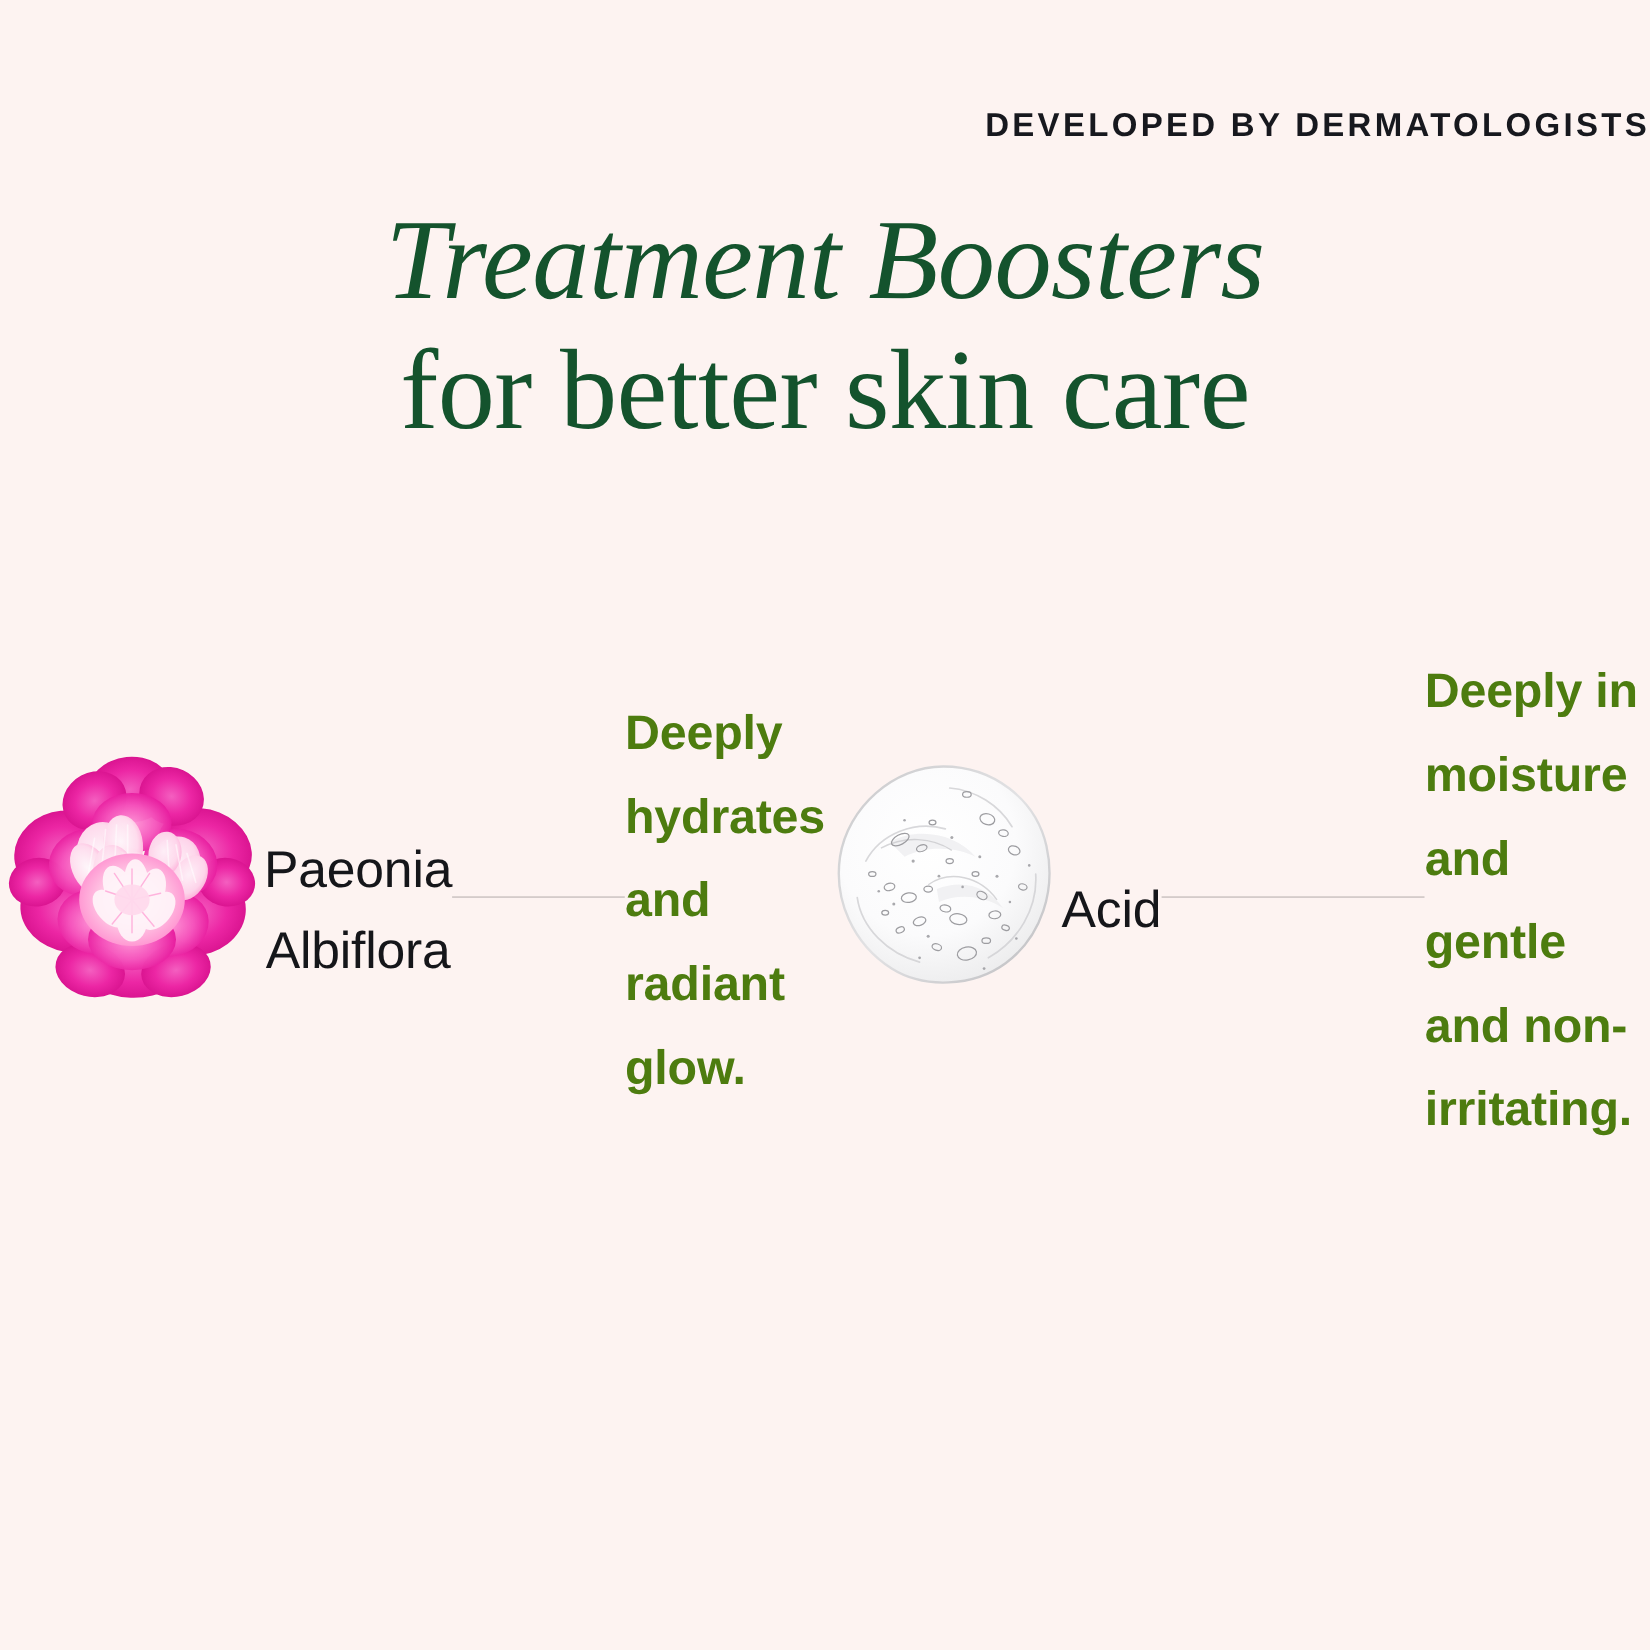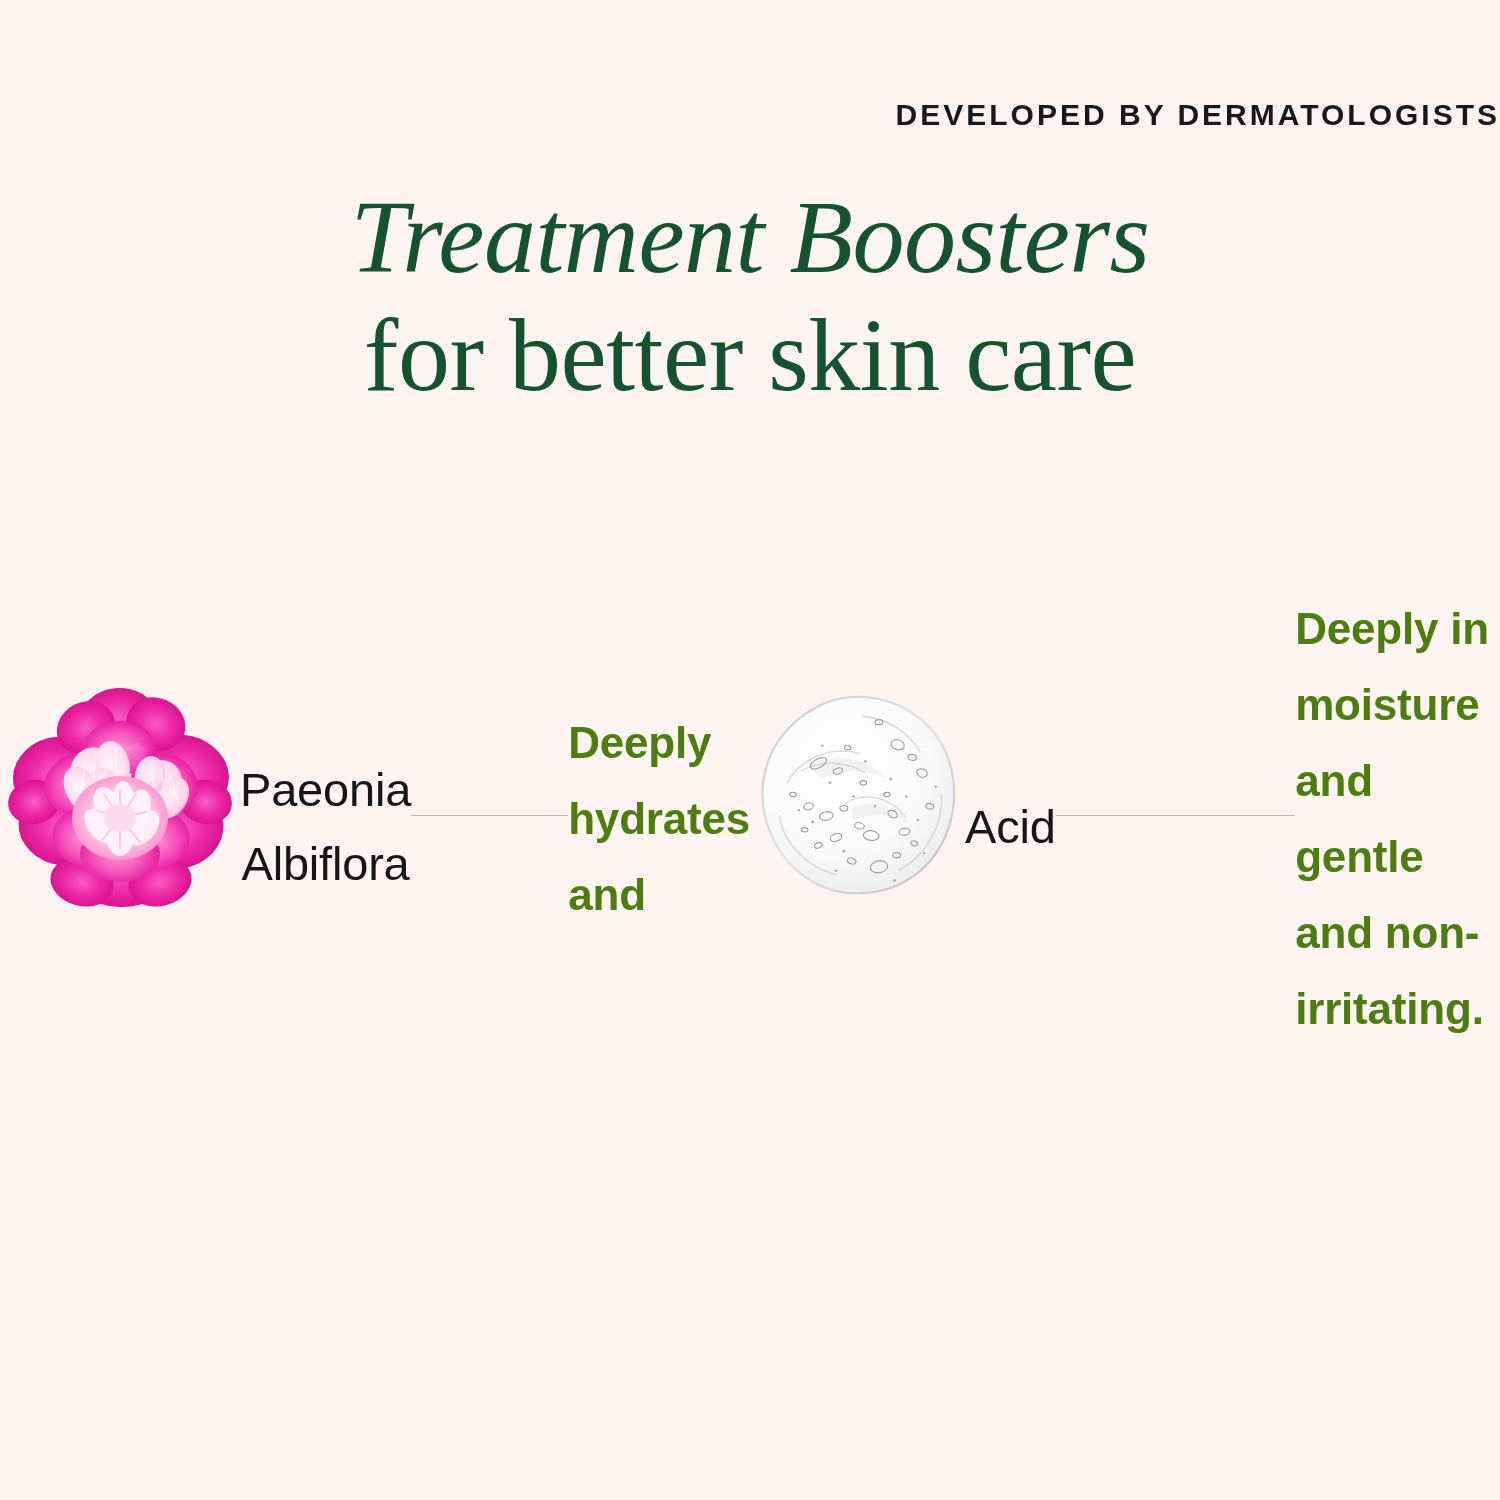--- a/index.html
+++ b/index.html
@@ -218,20 +218,21 @@
       </div>
 
       <div class="ing-title">
         <span>Paeonia Albiflora</span>
       </div>
 
       <div class="divider"></div>
 
       <div class="desc">
         <span>Deeply hydrates and</span>
+        <span>radiant glow.</span>
       </div>
     </div>
 
     <div class="col">
       <div class="art">
         <svg class="gel" viewBox="0 0 220 220" xmlns="http://www.w3.org/2000/svg">
           <defs>
             <radialGradient id="gelBody" cx="42%" cy="36%" r="68%">
               <stop offset="0%" stop-color="#ffffff"></stop>
               <stop offset="62%" stop-color="#fbfbfc"></stop>

